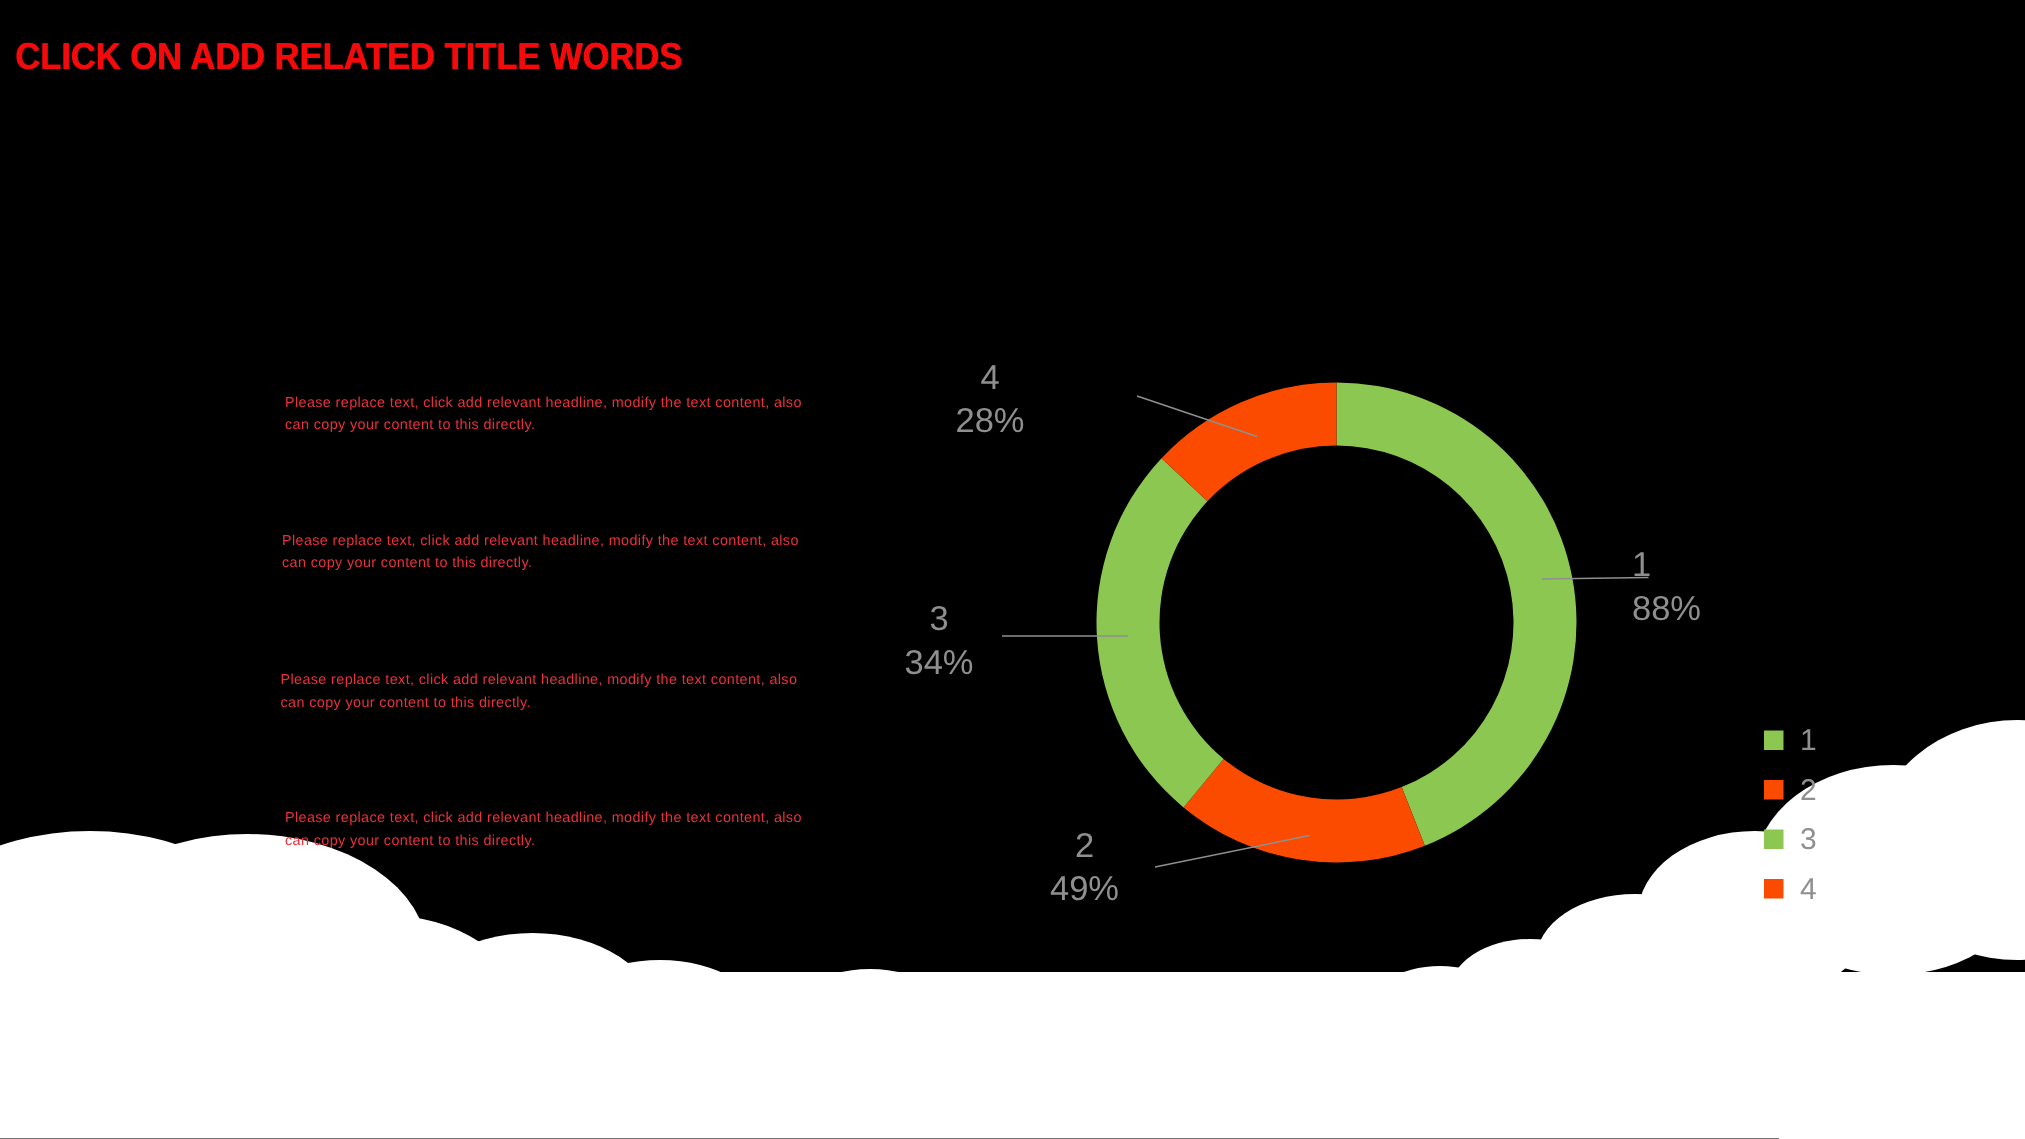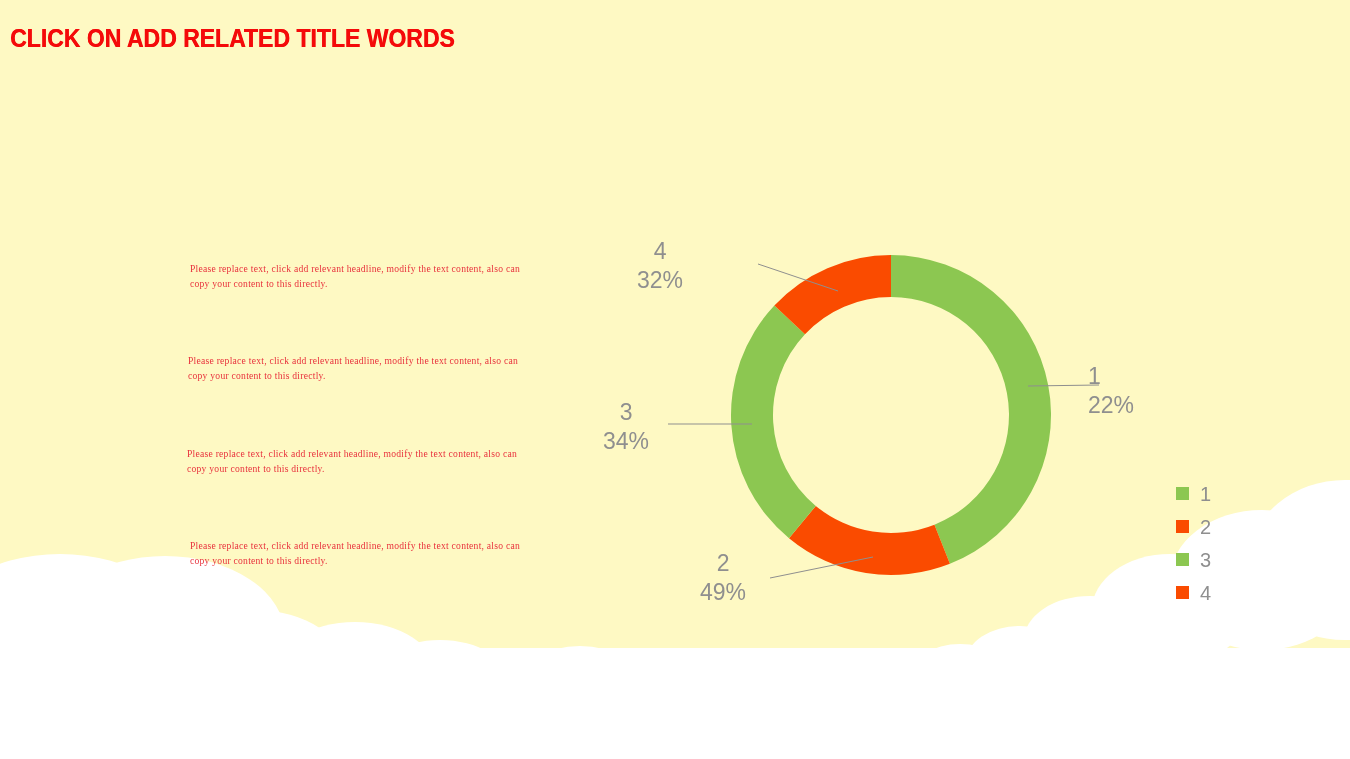--- a/index.html
+++ b/index.html
@@ -9,21 +9,21 @@
   body {
     width: 1350px;
     height: 759px;
     overflow: hidden;
     font-family: "Liberation Sans", sans-serif;
   }
   #slide {
     position: relative;
     width: 1350px;
     height: 759px;
-    background: #fef9c3;
+    background: #000000;
     overflow: hidden;
   }
   #clouds {
     position: absolute;
     left: 0;
     top: 0;
     width: 1350px;
     height: 759px;
     pointer-events: none;
   }
@@ -36,21 +36,21 @@
     font-size: 25px;
     letter-spacing: 0px;
     color: #f40a0a;
     white-space: nowrap;
     transform: scaleX(0.92);
     transform-origin: left center;
     text-shadow: 0.5px 0 0 #f40a0a;
   }
   .body-text {
     position: absolute;
-    font-family: Liberation Serif, serif;
+    font-family: Liberation Sans, sans-serif;
     font-size: 9.6px;
     line-height: 14.8px;
     color: #e8313c;
     width: 345px;
     letter-spacing: 0.25px;
   }
   #txt0 { left: 190px; top: 262px; }
   #txt1 { left: 188px; top: 354px; }
   #txt2 { left: 187px; top: 447px; }
   #txt3 { left: 190px; top: 539px; }
@@ -163,33 +163,33 @@
       <g id="leader-lines" stroke="#8f8f8f" stroke-width="1" fill="none">
         <path d="M 758 264 L 838 291"></path>
         <path d="M 1099 385 L 1028 386"></path>
         <path d="M 668 424 L 752 424"></path>
         <path d="M 770 578 L 873 557"></path>
       </g>
     </svg>
 
     <div class="pie-label" id="lab1">
       <div>1</div>
-      <div>22%</div>
+      <div>88%</div>
     </div>
     <div class="pie-label" id="lab2">
       <div>2</div>
       <div>49%</div>
     </div>
     <div class="pie-label" id="lab3">
       <div>3</div>
       <div>34%</div>
     </div>
     <div class="pie-label" id="lab4">
       <div>4</div>
-      <div>32%</div>
+      <div>28%</div>
     </div>
 
     <div id="legend">
         <div class="legend-row">
           <span class="legend-swatch" style="background: rgb(140, 199, 81);"></span>
           <span class="legend-label">1</span>
         </div>
         <div class="legend-row">
           <span class="legend-swatch" style="background: rgb(250, 75, 0);"></span>
           <span class="legend-label">2</span>

